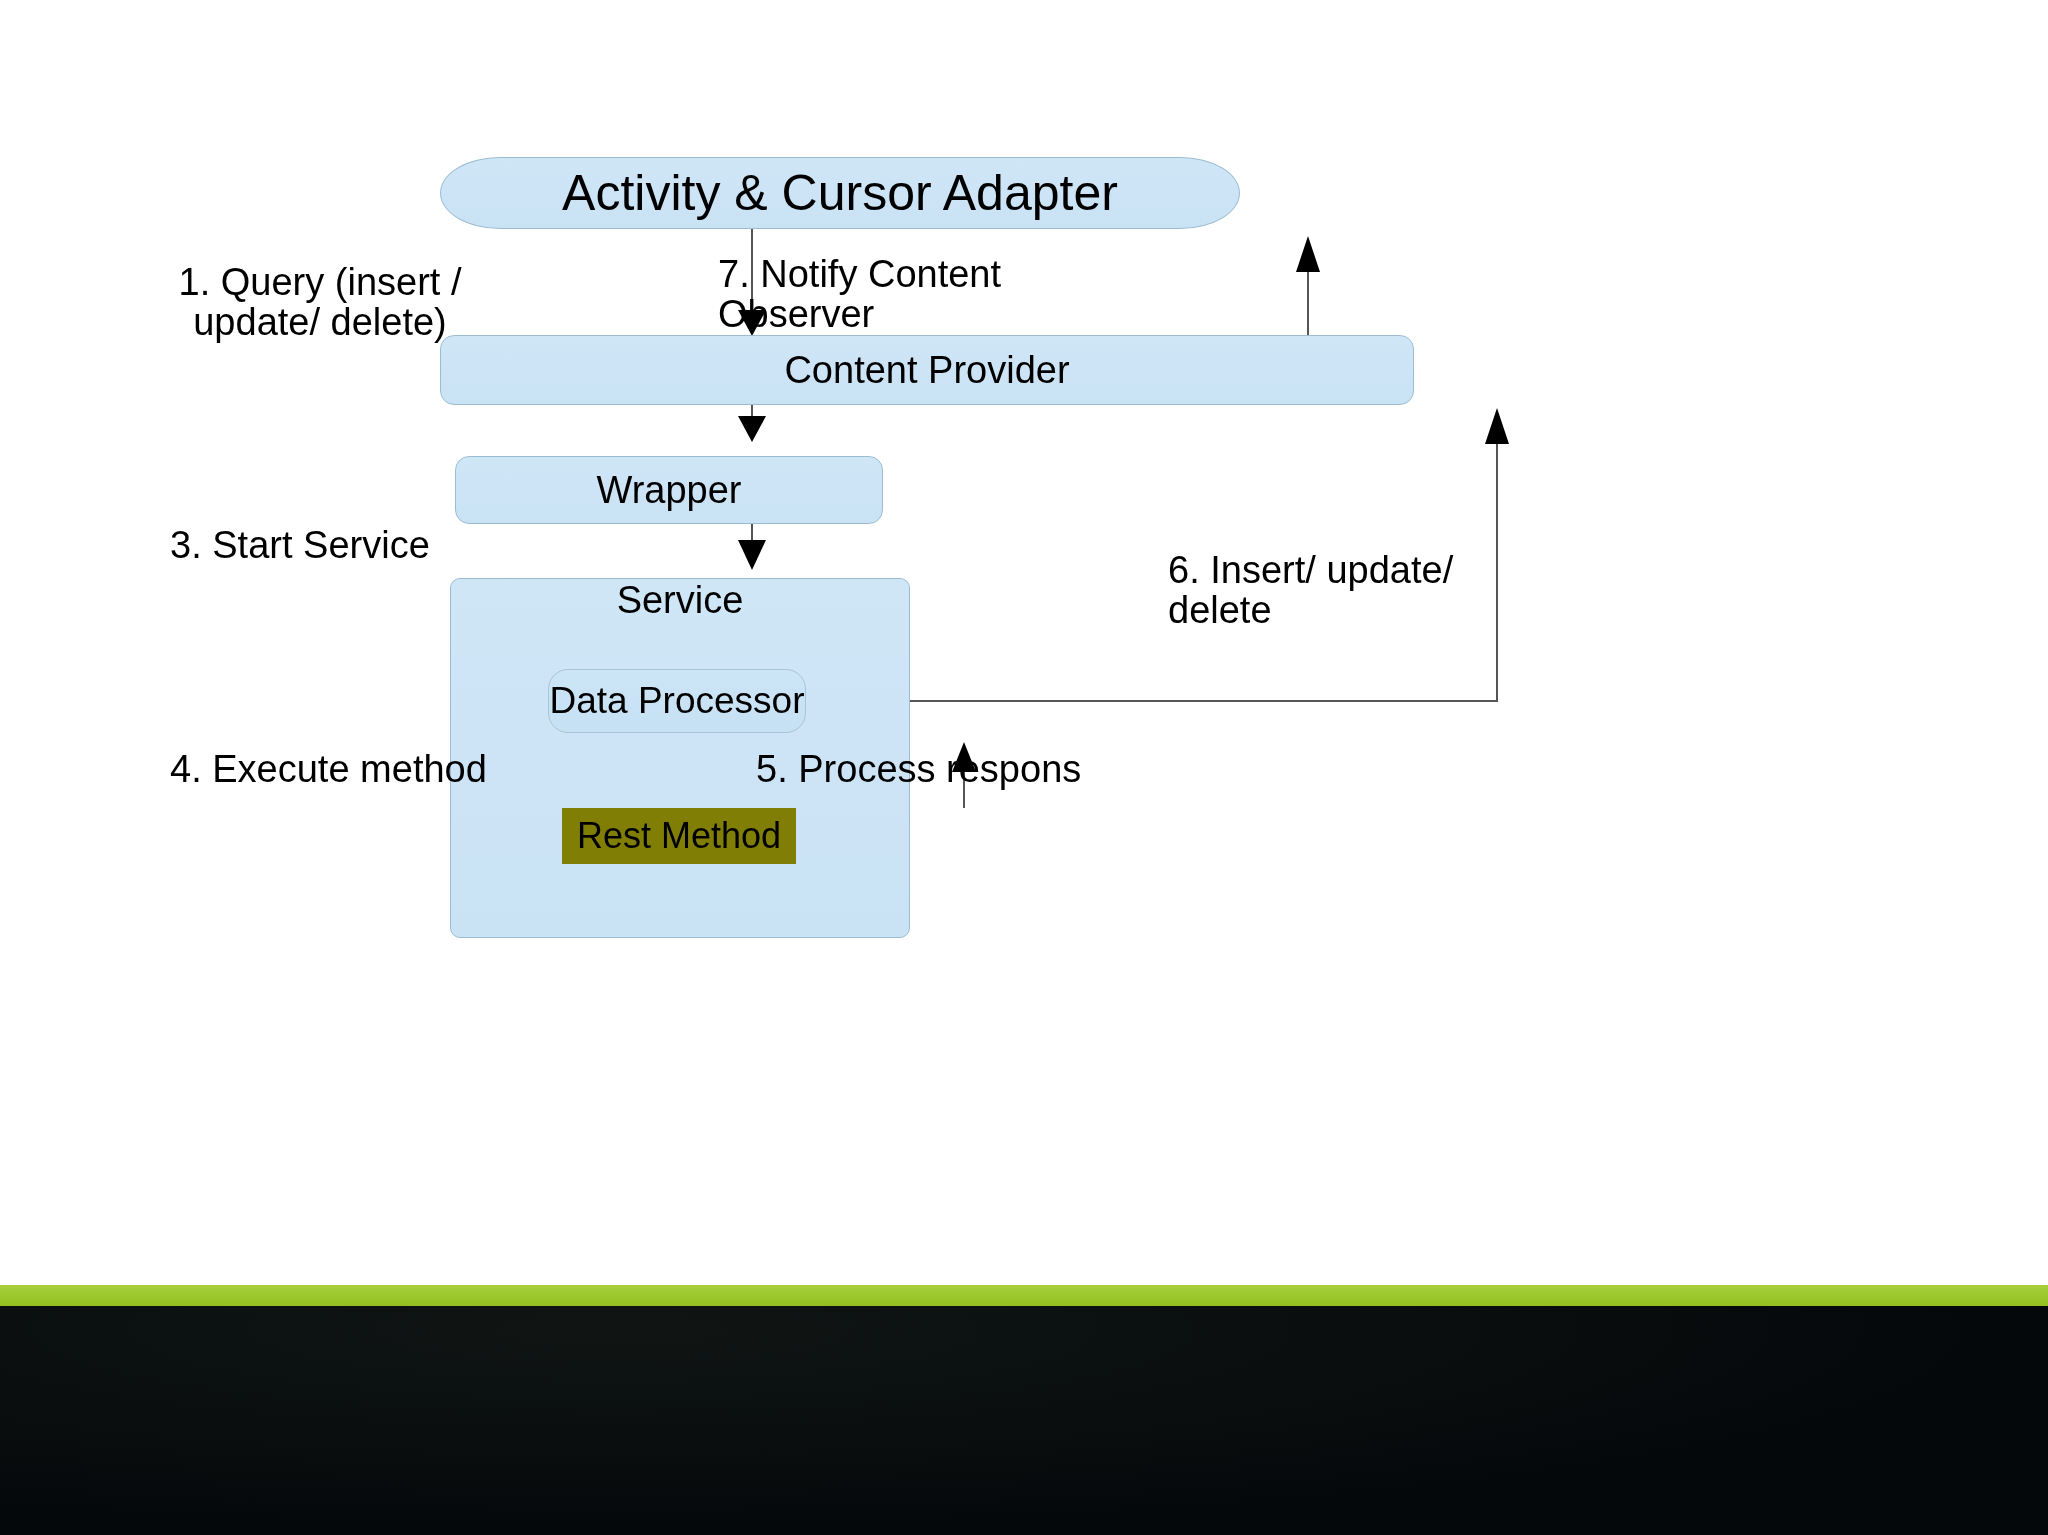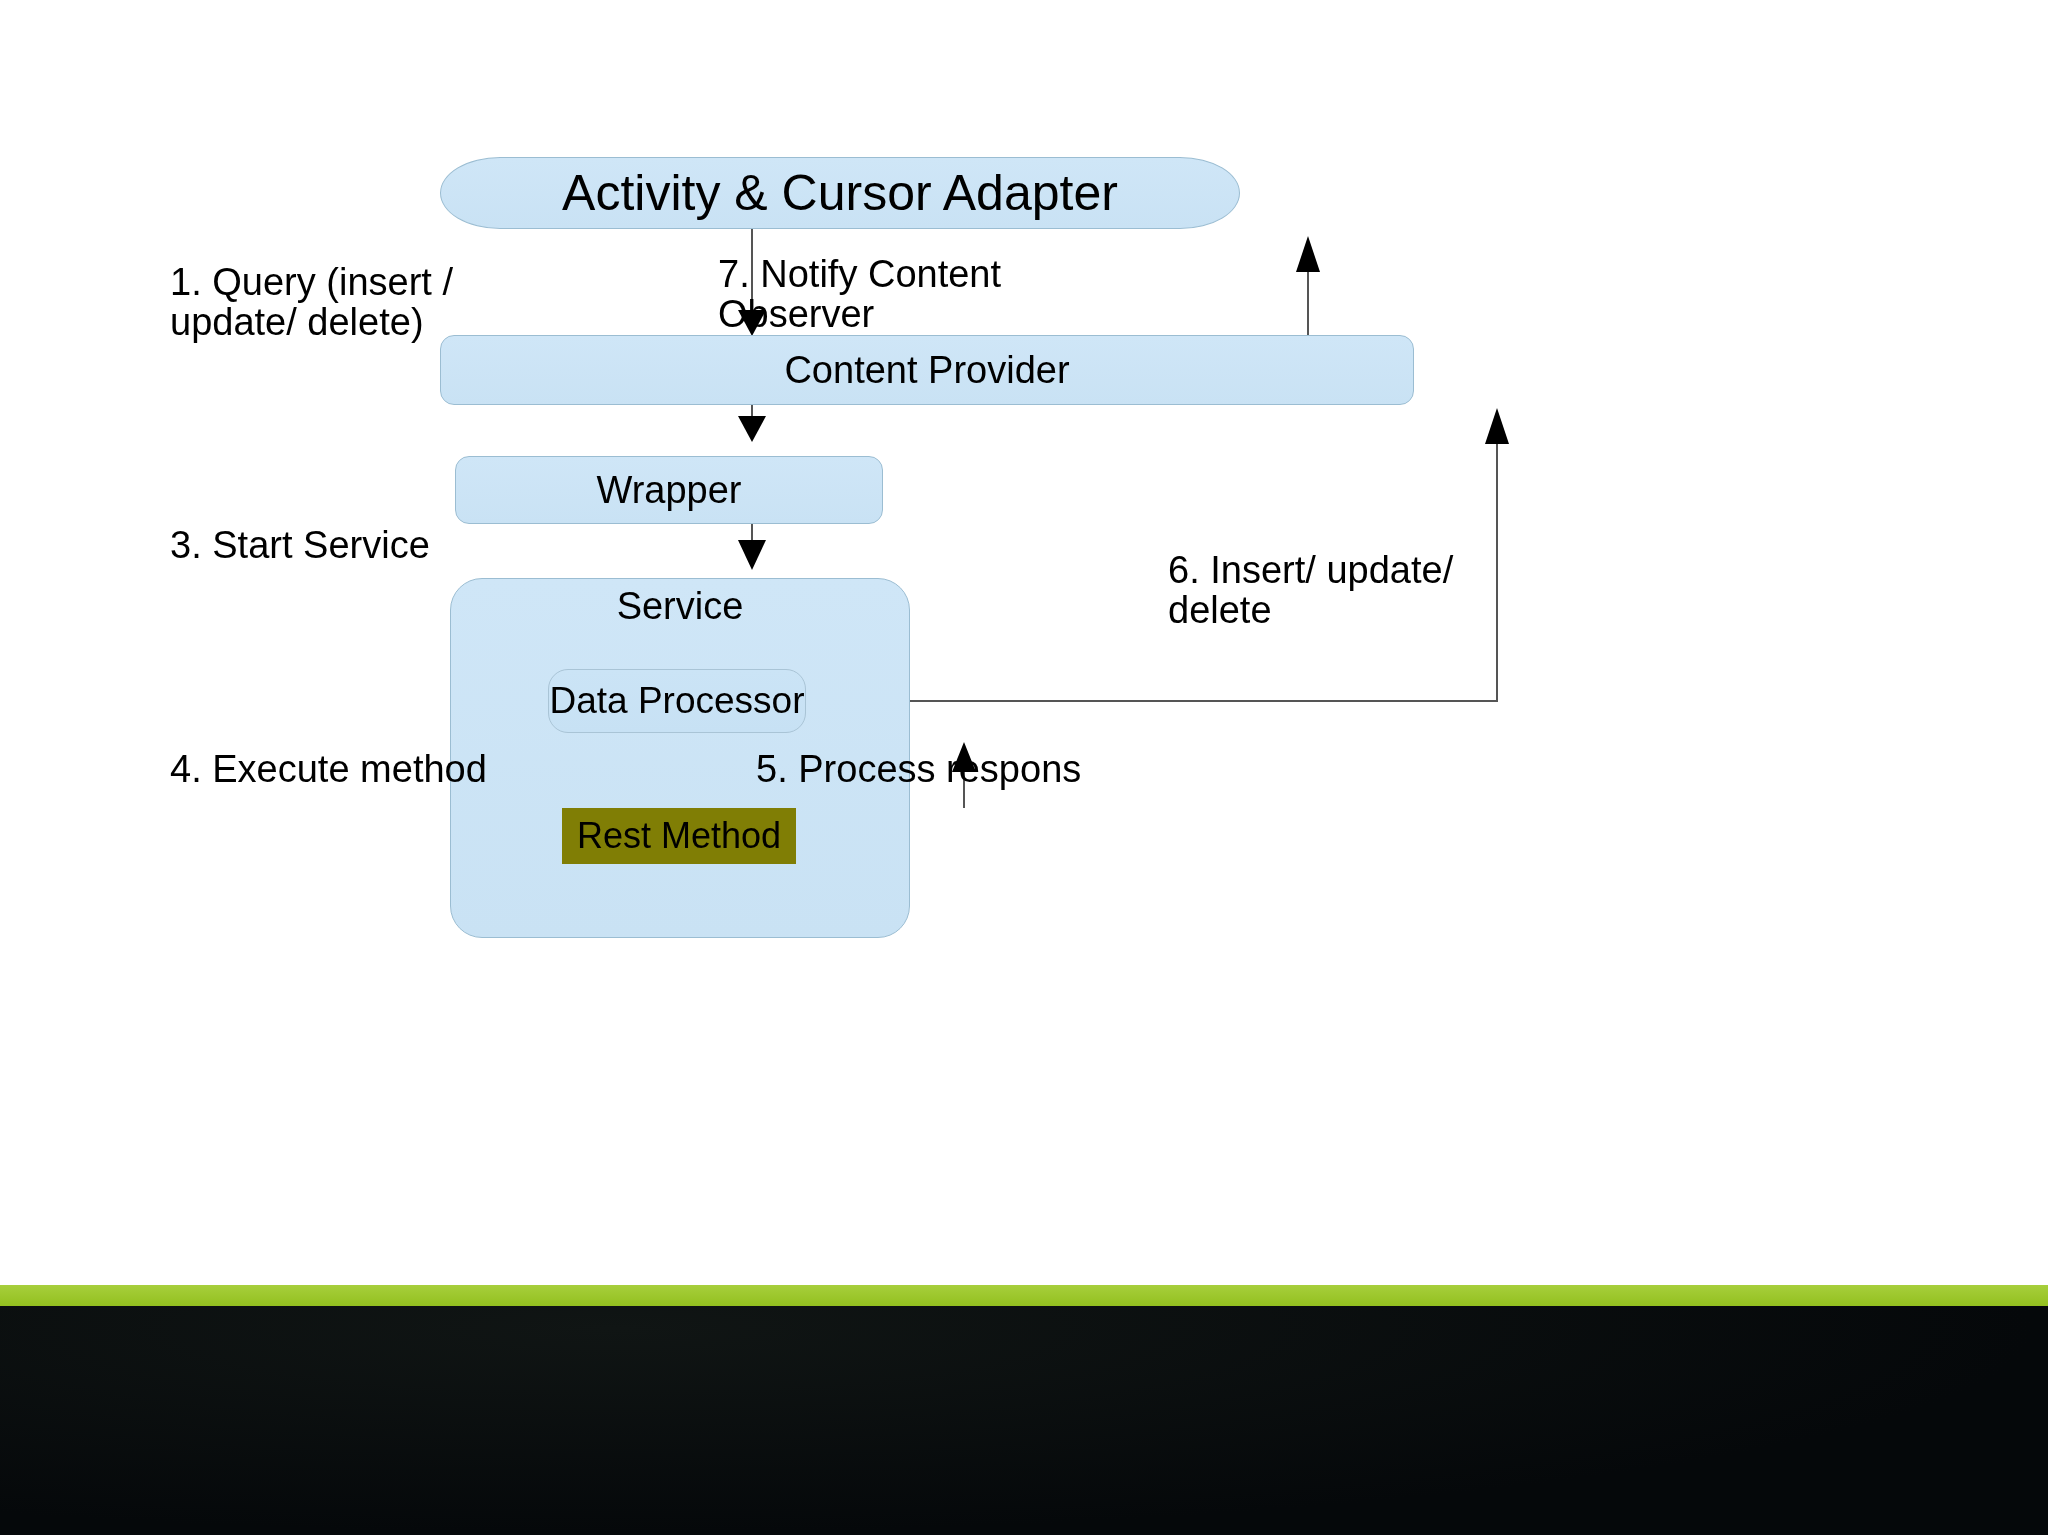--- a/index.html
+++ b/index.html
@@ -77,25 +77,25 @@
     height: 68px;
     border-radius: 14px;
     font-size: 38px;
   }
 
   #node-service {
     left: 450px;
     top: 578px;
     width: 460px;
     height: 360px;
-    border-radius: 32px;
+    border-radius: 10px;
     align-items: flex-start;
     justify-content: center;
     font-size: 38px;
-    padding-top: 6px;
+    padding-top: 0;
     background: linear-gradient(180deg, #cfe6f7 0%, #c9e2f4 100%);
   }
 
   #node-data-processor {
     left: 548px;
     top: 669px;
     width: 258px;
     height: 64px;
     border-radius: 20px;
     font-size: 37px;
@@ -118,21 +118,21 @@
   
   .step-label {
     position: absolute;
     color: #000000;
     font-family: "Liberation Sans", sans-serif;
     font-size: 38px;
     line-height: 1.05;
     white-space: pre-line;
   }
 
-  #label-step1 { left: 170px; top: 263px; width: 300px; }
+  #label-step1 { left: 170px; top: 263px; width: 300px; text-align: center; }
   #label-step2 { left: 170px; top: 409px; width: 340px; }
   #label-step3 { left: 170px; top: 526px; width: 340px; }
   #label-step4 { left: 170px; top: 750px; width: 340px; }
   #label-step5 { left: 756px; top: 750px; width: 420px; }
   #label-step6 { left: 1168px; top: 551px; width: 340px; }
   #label-step7 { left: 718px; top: 255px; width: 300px; line-height: 1.04; }
 
   
   #footer-bar {
     position: absolute;

